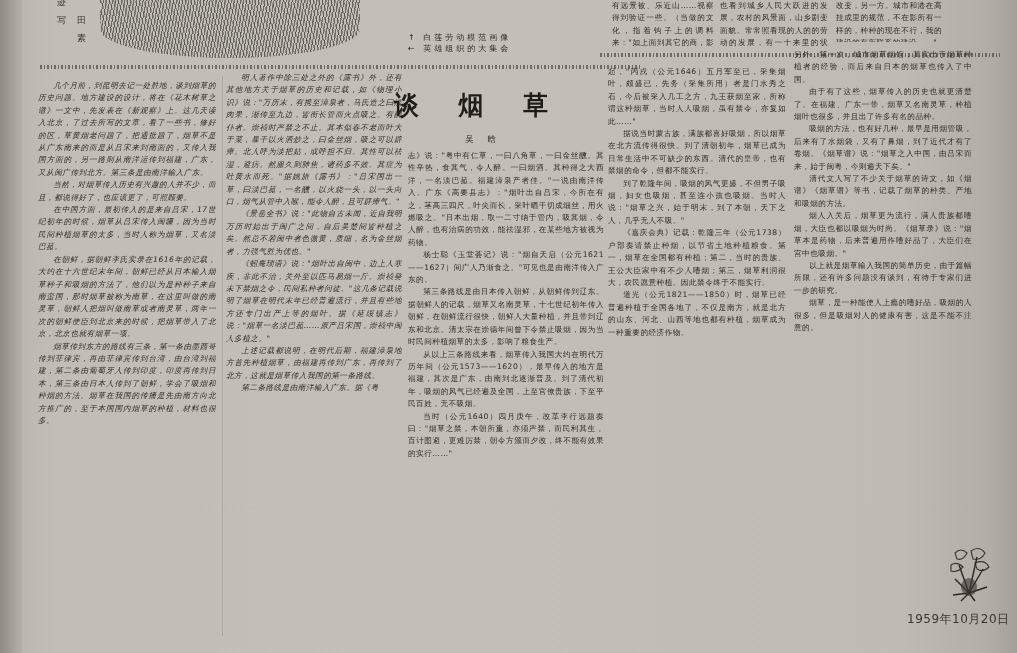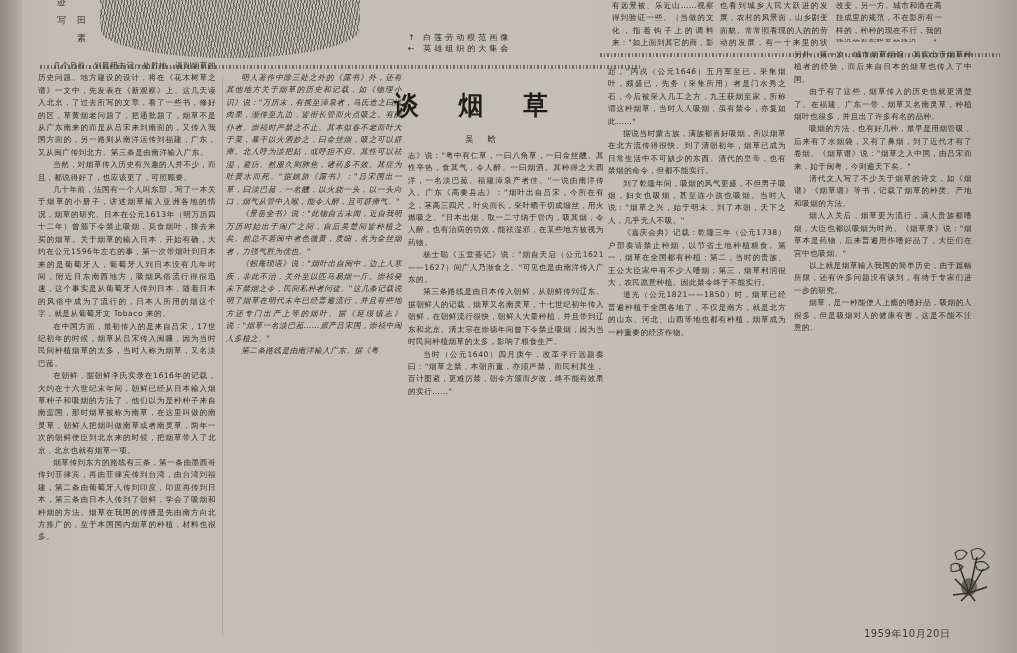--- a/index.html
+++ b/index.html
@@ -50,21 +50,21 @@
   .textcol p { margin:0; text-indent:2em; }
   .title {
     position:absolute; left:388px; top:88px; width:240px; height:34px;
     font-family:"DejaVu Serif", serif; font-size:26px; font-weight:bold; color:#1f1d1a;
     letter-spacing:42px; transform: scaleX(.95);
   }
   .author {
     position:absolute; left:465px; top:134px; font-size:8.5px; letter-spacing:14px; color:#2b2926;
   }
   .date {
-    position:absolute; left:864px; top:611px; font-size:10px; color:#3a3632; letter-spacing:.5px;margin-top:16px;
+    position:absolute; left:907px; top:611px; font-size:12px; color:#3a3632; letter-spacing:.5px;
   }
   .flower {
     position:absolute; left:945px; top:543px; width:50px; height:60px;
   }
   .vline { position:absolute; width:1px; background:rgba(60,56,52,.15); }
 </style>
 </head>
 <body>
 
 <div class="page">
@@ -91,42 +91,43 @@
   <div class="textcol" style="left:836px;top:0;width:106px;height:42px;">
     <p style="text-indent:0">改变，另一方。城市和港在高挂成里的规范，不在影所有一样的，种种的现在不行，我的建设的有所联系的建设……"</p>
   </div>
 
   <div class="chain top"></div>
   <div class="chain top2"></div>
 
   <div class="title">谈烟草</div>
   <div class="author">吴晗</div>
 
-  <div class="textcol" style="left:38px;top:60px;width:178px;height:572px;">
+  <div class="textcol" style="left:38px;top:80px;width:178px;height:572px;font-style:italic;">
     <p>几个月前，到昆明去记一处胜地，谈到烟草的历史问题。地方建设的设计，将在《花木树草之谱》一文中，先发表在《新观察》上。这几天读入北京，了过去所写的文章，看了一些书，修好的区，草黄烟老问题了，把通批题了，烟草不是从广东南来的而是从吕宋来到南面的，又传入我国方面的，另一路则从南洋运传到福建，广东，又从闽广传到北方。第三条是由南洋输入广东。</p>
     <p>当然，对烟草传入历史有兴趣的人并不少，而且，都说得好了，也应该更了，可照顾要。</p>
-    <p>几十年前，法国有一个人叫东部，写了一本关于烟草的小册子，讲述烟草输入亚洲各地的情况，烟草的研究。日本在公元1613年（明万历四十二年）曾颁下令禁止吸烟，莫食烟叶，接去来买的烟草。关于烟草的输入日本，开始有确，大约在公元1596年左右的事，第一次带烟叶到日本来的是葡萄牙人，葡萄牙人到日本没有几年时间，附近日东南西地方，吸烟风俗流行得很迅速，这个事实是从葡萄牙人传到日本，随着日本的风俗中成为了流行的，日本人所用的烟这个字，就是从葡萄牙文 Tobaco 来的。</p>
     <p>在中国方面，最初传入的是来自吕宋，17世纪初年的时候，烟草从吕宋传入闽疆，因为当时民间种植烟草的太多，当时人称为烟草，又名淡巴菰。</p>
     <p>在朝鲜，据朝鲜李氏实录在1616年的记载，大约在十六世纪末年间，朝鲜已经从日本输入烟草种子和吸烟的方法了，他们以为是种种子来自南蛮国，那时烟草被称为南草，在这里叫做的南灵草，朝鲜人把烟叫做南草或者南灵草，两年一次的朝鲜使臣到北京来的时候，把烟草带入了北京，北京也就有烟草一项。</p>
     <p>烟草传到东方的路线有三条，第一条由墨西哥传到菲律宾，再由菲律宾传到台湾，由台湾到福建，第二条由葡萄牙人传到印度，印度再传到日本，第三条由日本人传到了朝鲜，学会了吸烟和种烟的方法。烟草在我国的传播是先由南方向北方推广的，至于本国国内烟草的种植，材料也很多。</p>
   </div>
 
   <div class="vline" style="left:222px;top:76px;height:560px;"></div>
 
   <div class="textcol" style="left:226px;top:72px;width:176px;height:568px;font-style:italic;">
     <p>明人著作中除三处之外的《露书》外，还有其他地方关于烟草的历史和记载，如《物理小识》说："万历末，有携至漳泉者，马氏造之曰淡肉果，渐传至九边，皆衔长管而火点吸之。有醉仆者。崇祯时严禁之不止。其本似春不老而叶大于菜，暴干以火酒炒之，曰金丝烟，吸之可以辟瘴。北人呼为淡把姑，或呼担不归。其性可以祛湿，避疠。然服久则肺焦，诸药多不效。其症为吐黄水而死。"据姚旅《露书》："吕宋国出一草，曰淡巴菰，一名醺，以火烧一头，以一头向口，烟气从管中入喉，能令人醉，且可辟瘴气。"</p>
     <p>《景岳全书》说："此物自古未闻，近自我明万历时始出于闽广之间，自后吴楚间皆种植之矣。然总不若闽中者色微黄，质细，名为金丝烟者，力强气胜为优也。"</p>
     <p>《蚓庵琐语》说："烟叶出自闽中，边上人寒疾，非此不治，关外至以匹马易烟一斤。崇祯癸未下禁烟之令，民间私种者问徒。"这几条记载说明了烟草在明代末年已经普遍流行，并且有些地方还专门出产上等的烟叶。据《延绥镇志》说："烟草一名淡巴菰……原产吕宋国，崇祯中闽人多植之。"</p>
+    <p>上述记载都说明，在明代后期，福建漳泉地方首先种植烟草，由福建再传到广东，再传到了北方，这就是烟草传入我国的第一条路线。</p>
     <p>第二条路线是由南洋输入广东。据《粤</p>
   </div>
 
   <div class="textcol" style="left:408px;top:150px;width:196px;height:496px;">
     <p style="text-indent:0">志》说："粤中有仁草，一曰八角草，一曰金丝醺。其性辛热，食其气，令人醉。一曰烟酒。其种得之大西洋，一名淡巴菰。福建漳泉产者佳。"一说由南洋传入。广东《高要县志》："烟叶出自吕宋，今所在有之，茎高三四尺，叶尖而长，采叶晒干切成细丝，用火燃吸之。"日本出烟，取一二寸纳于管内，吸其烟，令人醉，也有治病的功效，能祛湿邪，在某些地方被视为药物。</p>
     <p>杨士聪《玉堂荟记》说："烟自天启（公元1621——1627）间广人乃渐食之。"可见也是由南洋传入广东的。</p>
     <p>第三条路线是由日本传入朝鲜，从朝鲜传到辽东。据朝鲜人的记载，烟草又名南灵草，十七世纪初年传入朝鲜，在朝鲜流行很快，朝鲜人大量种植，并且带到辽东和北京。清太宗在崇德年间曾下令禁止吸烟，因为当时民间种植烟草的太多，影响了粮食生产。</p>
+    <p>从以上三条路线来看，烟草传入我国大约在明代万历年间（公元1573——1620），最早传入的地方是福建，其次是广东，由南到北逐渐普及。到了清代初年，吸烟的风气已经遍及全国，上至官僚贵族，下至平民百姓，无不吸烟。</p>
     <p>当时（公元1640）四月庚午，改革李行远题奏曰："烟草之禁，本朝所重，亦须严禁，而民利其生，百计图避，更难厉禁，朝令方颁而夕改，终不能有效果的实行……"</p>
   </div>
 
   <div class="textcol" style="left:608px;top:66px;width:178px;height:582px;">
     <p style="text-indent:0">起，"丙戌（公元1646）五月军至已，采集烟叶，颇盛已，先务（采集所用）者是门水秀之石，今后被采入几工之方，九王获烟至家，所称谓这种烟草，当时人人吸烟，虽有禁令，亦复如此……"</p>
     <p>据说当时蒙古族，满族都喜好吸烟，所以烟草在北方流传得很快。到了清朝初年，烟草已成为日常生活中不可缺少的东西。清代的皇帝，也有禁烟的命令，但都不能实行。</p>
     <p>到了乾隆年间，吸烟的风气更盛，不但男子吸烟，妇女也吸烟，甚至连小孩也吸烟。当时人说："烟草之兴，始于明末，到了本朝，天下之人，几乎无人不吸。"</p>
     <p>《嘉庆会典》记载：乾隆三年（公元1738）户部奏请禁止种烟，以节省土地种植粮食。第一，烟草在全国都有种植；第二，当时的贵族、王公大臣家中有不少人嗜烟；第三，烟草利润很大，农民愿意种植。因此禁令终于不能实行。</p>
     <p>道光（公元1821——1850）时，烟草已经普遍种植于全国各地了，不仅是南方，就是北方的山东、河北、山西等地也都有种植，烟草成为一种重要的经济作物。</p>
   </div>

